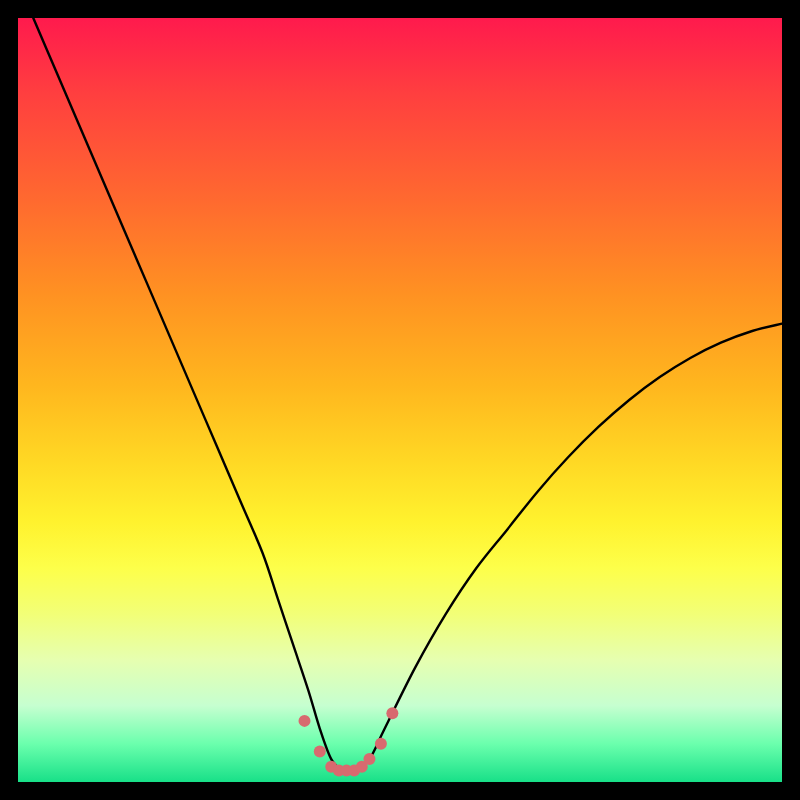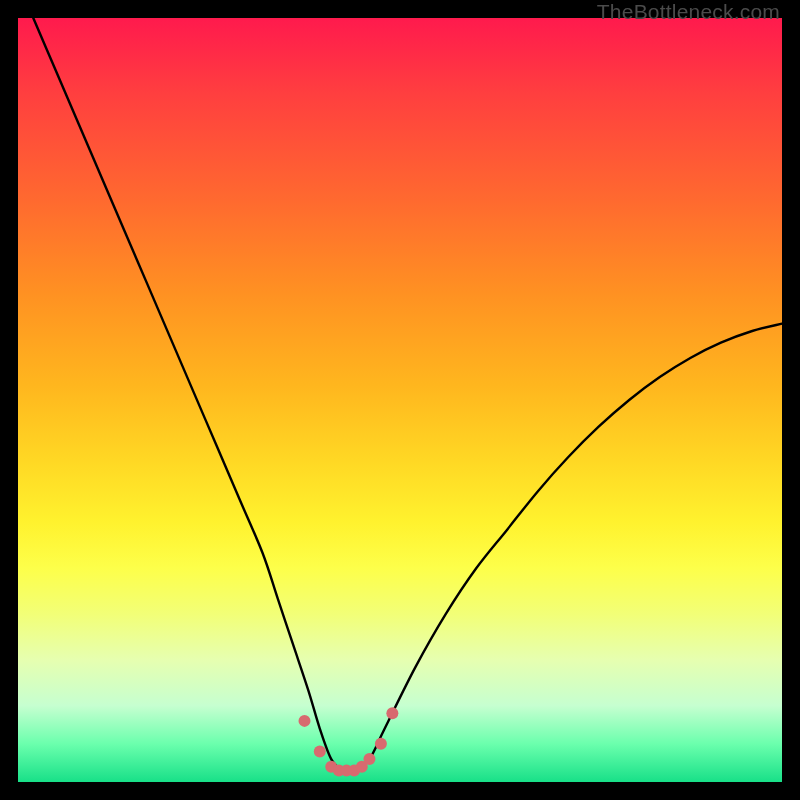--- a/index.html
+++ b/index.html
@@ -74,14 +74,13 @@
           <circle cx="320.88" cy="752.54" r="6" fill="#d86a6f"></circle>
           <circle cx="328.52" cy="752.54" r="6" fill="#d86a6f"></circle>
           <circle cx="336.16" cy="752.54" r="6" fill="#d86a6f"></circle>
           <circle cx="343.80" cy="748.72" r="6" fill="#d86a6f"></circle>
           <circle cx="351.44" cy="741.08" r="6" fill="#d86a6f"></circle>
           <circle cx="362.90" cy="725.80" r="6" fill="#d86a6f"></circle>
           <circle cx="374.36" cy="695.24" r="6" fill="#d86a6f"></circle>
         </g>
     </svg>
   </div>
-  <div class="watermark">TheBottleneck.com</div>
 </div>
 
 </body></html>

